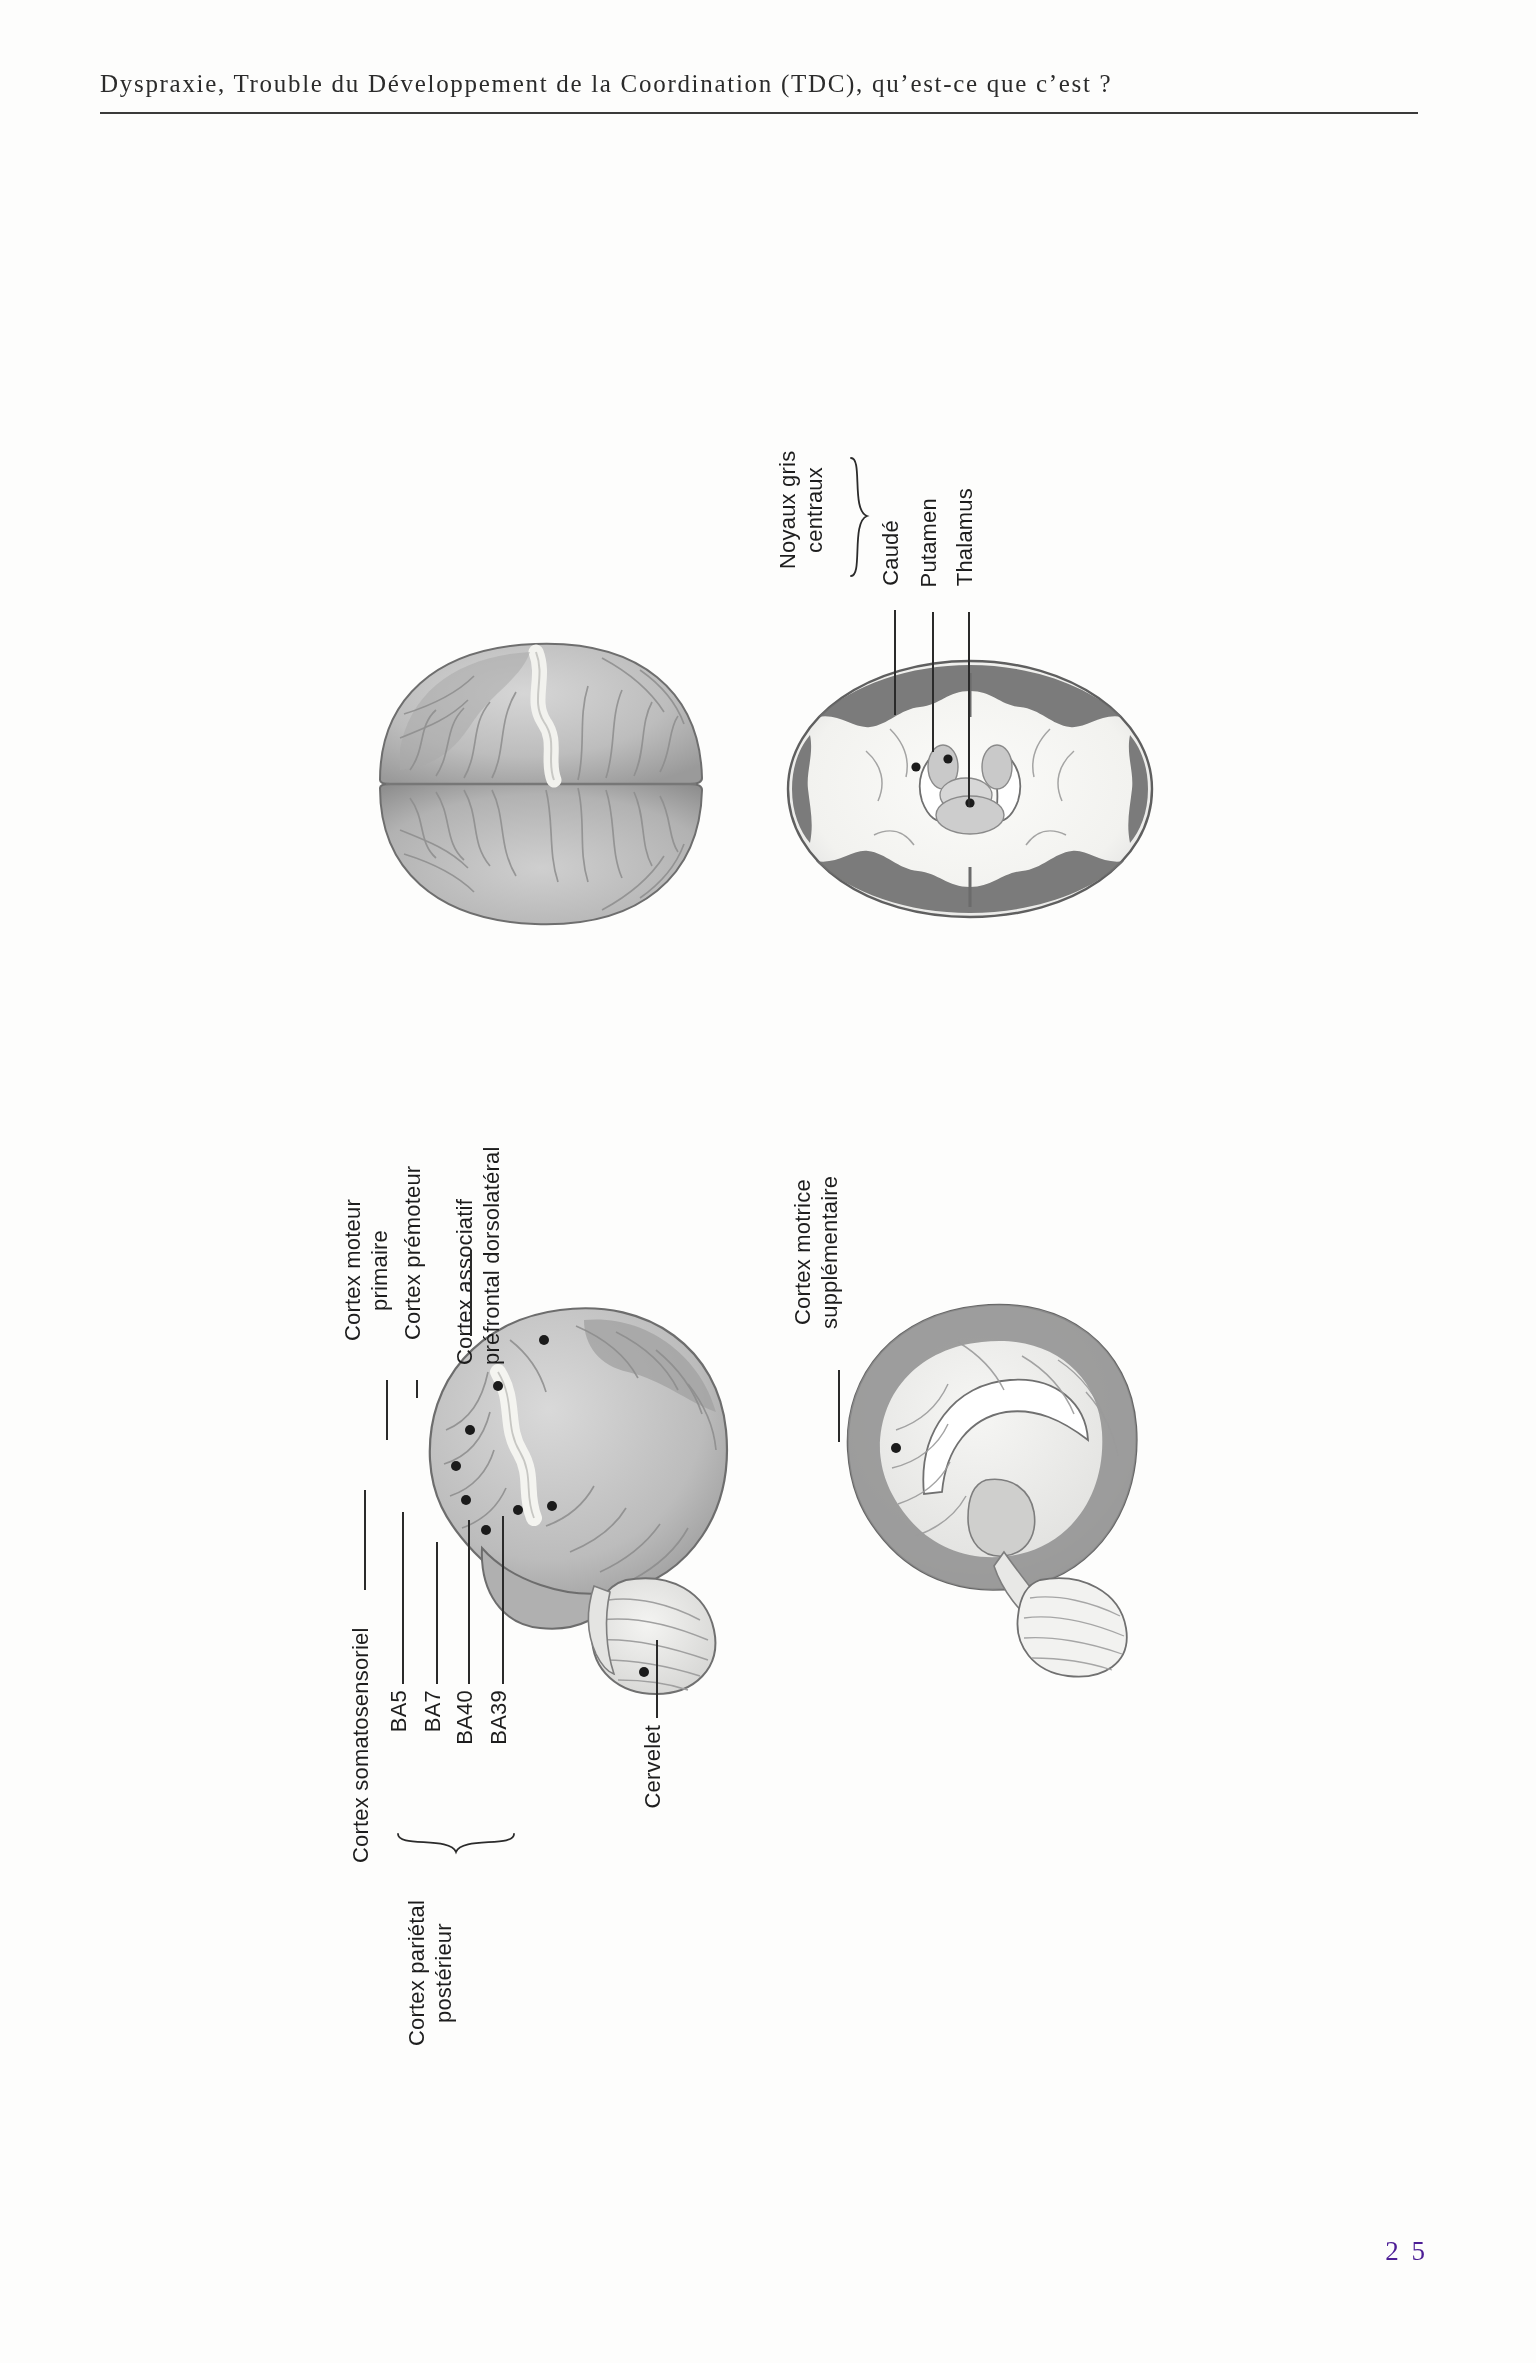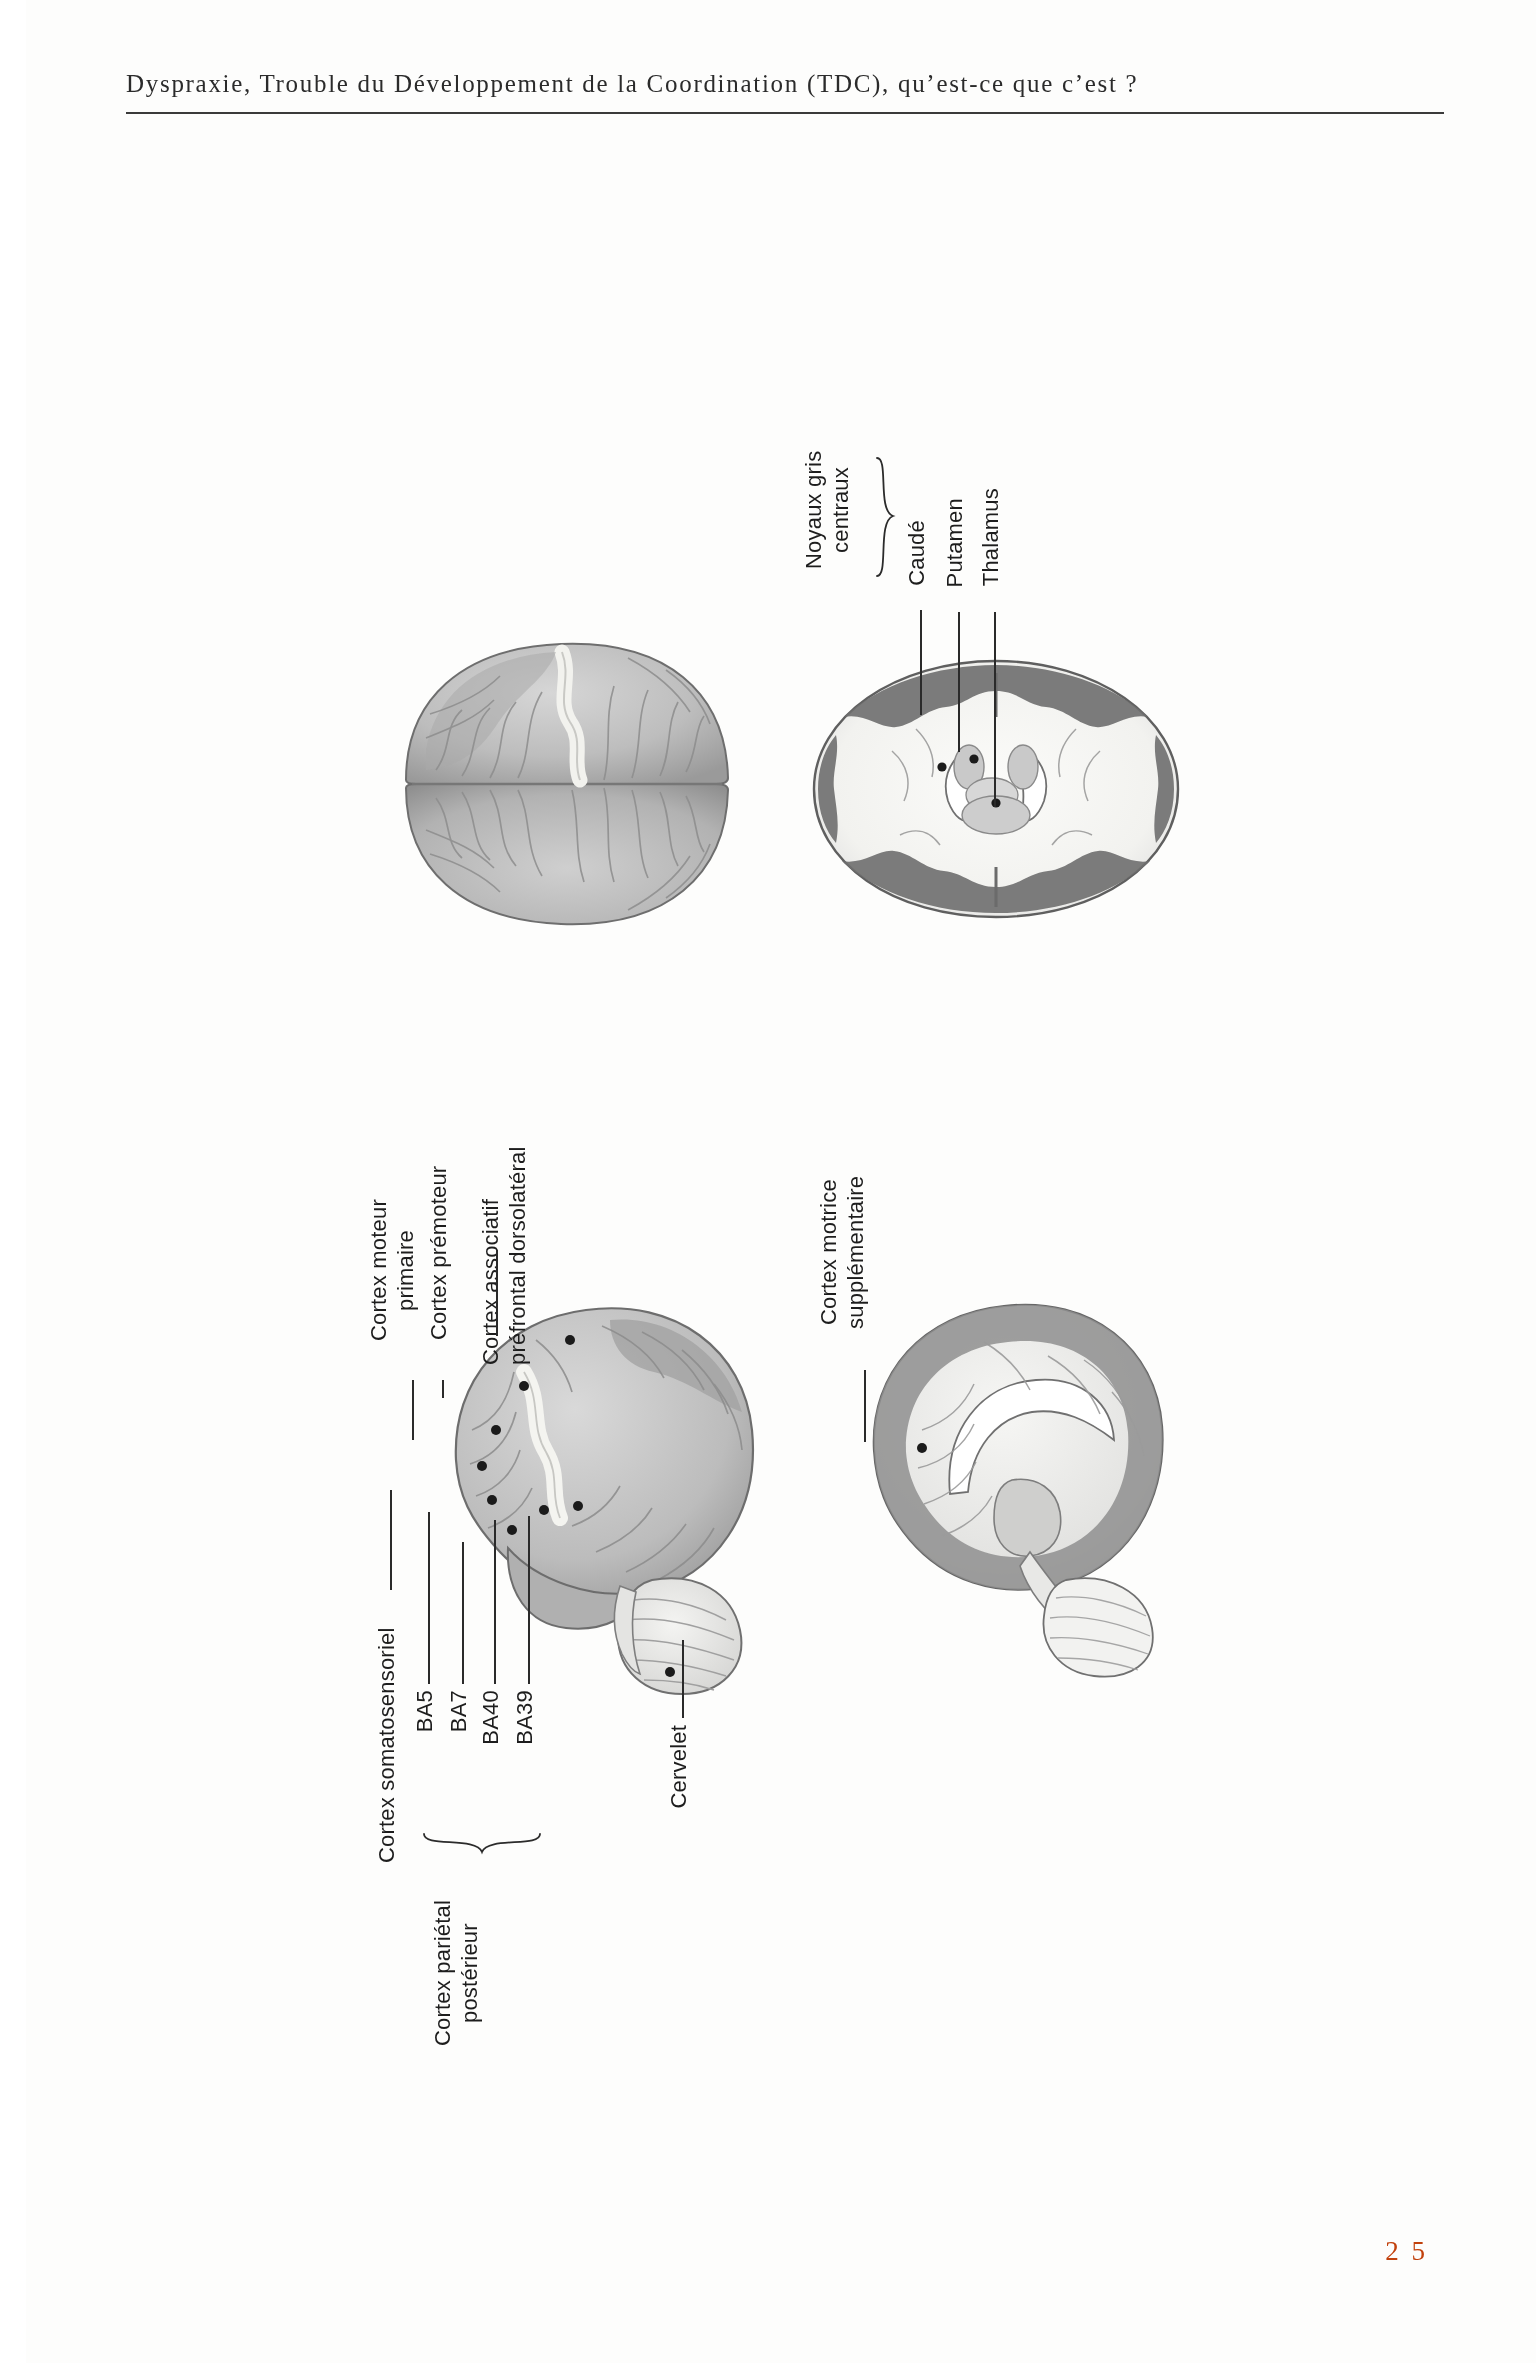--- a/index.html
+++ b/index.html
@@ -13,21 +13,20 @@
     position: relative;
     font-family: "Liberation Sans", sans-serif;
     color: #1a1a1a;
     overflow: hidden;
   }
 
   .page {
     position: absolute;
     inset: 0;
     background: #fdfdfc;
-    margin-left: 26px;
   }
 
   
   .header {
     position: absolute;
     left: 100px;
     top: 70px;
     width: 1330px;
   }
   .header-title {
@@ -76,21 +75,21 @@
     position: absolute;
   }
 
   .page-number {
     position: absolute;
     right: 108px;
     bottom: 96px;
     font-family: "Liberation Serif", serif;
     font-size: 27px;
     letter-spacing: 3px;
-    color: #c2410c;
+    color: #4c1d95;
   }
 
   svg { display: block; }
 </style>
 </head>
 <body>
 
 <div class="page">
 
   <div class="header">

